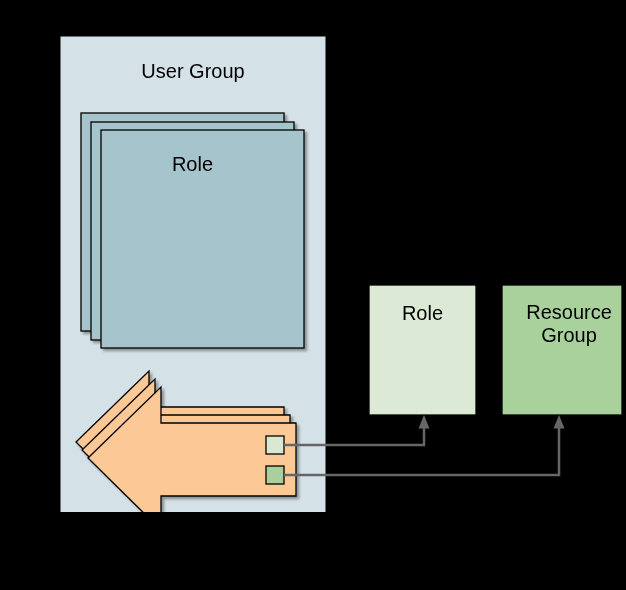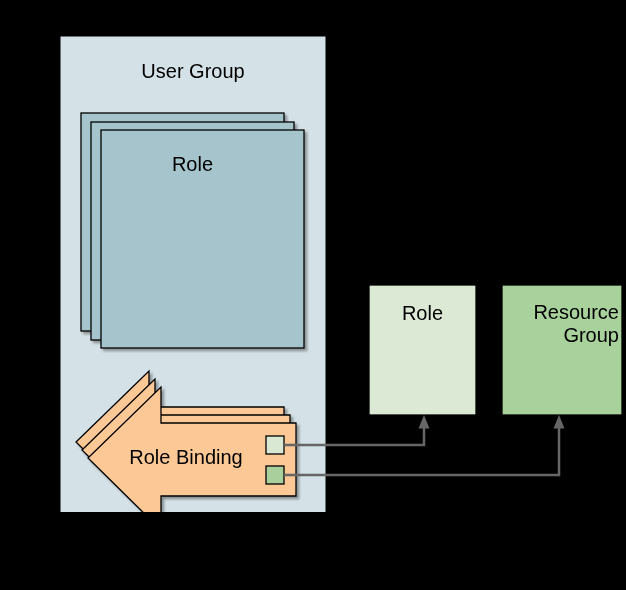--- a/index.html
+++ b/index.html
@@ -30,21 +30,21 @@
     line-height: 23px;
     white-space: nowrap;
   }
   .label-center { text-align: center; }
   .lbl-user-group { left: 36px;  top: 60px;  width: 266px; }
   .lbl-user       { left: 67px;  top: 153px; width: 203px; }
   .lbl-role-binding { left: 58px; top: 446px; width: 208px; }
   .lbl-role       { left: 345px; top: 302px; width: 107px; }
   .lbl-resource-group {
     left: 495px; top: 301px; width: 100px;
-    text-align: right;
+    text-align: center;
     white-space: normal;
   }
 </style>
 </head>
 <body>
 
 <div class="canvas">
 
   <svg class="layer-svg" viewBox="0 0 626 590" xmlns="http://www.w3.org/2000/svg">
     <defs>
@@ -80,19 +80,18 @@
     <g>
       <path d="M 260 475 H 535 V 424" fill="none" stroke="#666666" stroke-width="2.5"></path>
       <polygon points="535,415 529.5,428.5 540.5,428.5" fill="#666666"></polygon>
     </g>
   </svg>
 
   <div class="label label-center lbl-user-group">User Group</div>
 
   <div class="label label-center lbl-user">Role</div>
 
-  <div class="label label-center lbl-role-binding">Role Binding</div>
 
   <div class="label label-center lbl-role">Role</div>
 
   <div class="label lbl-resource-group">Resource Group</div>
 
 </div>
 
 </body></html>

